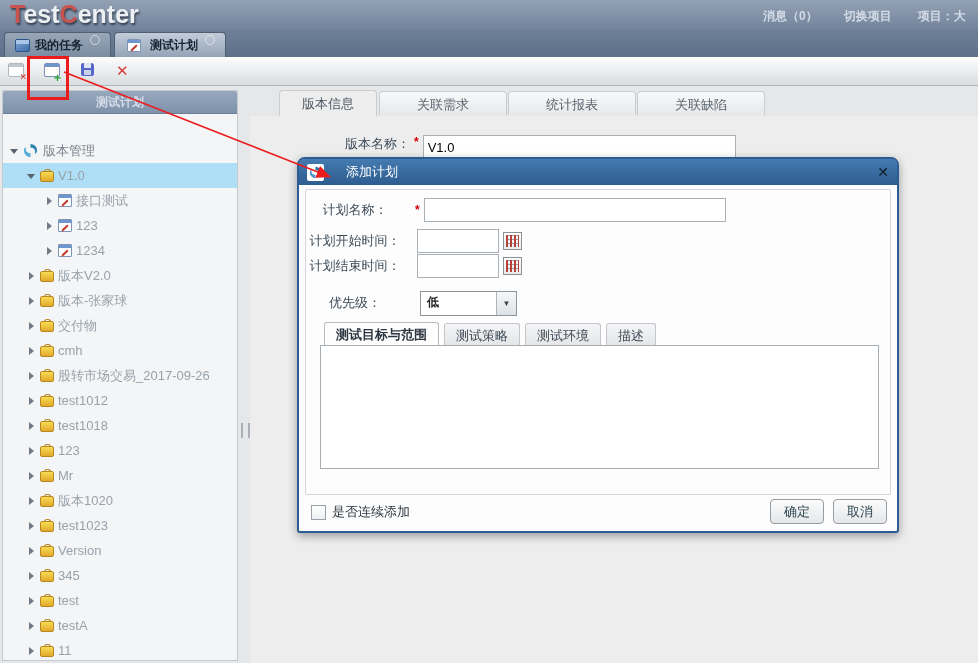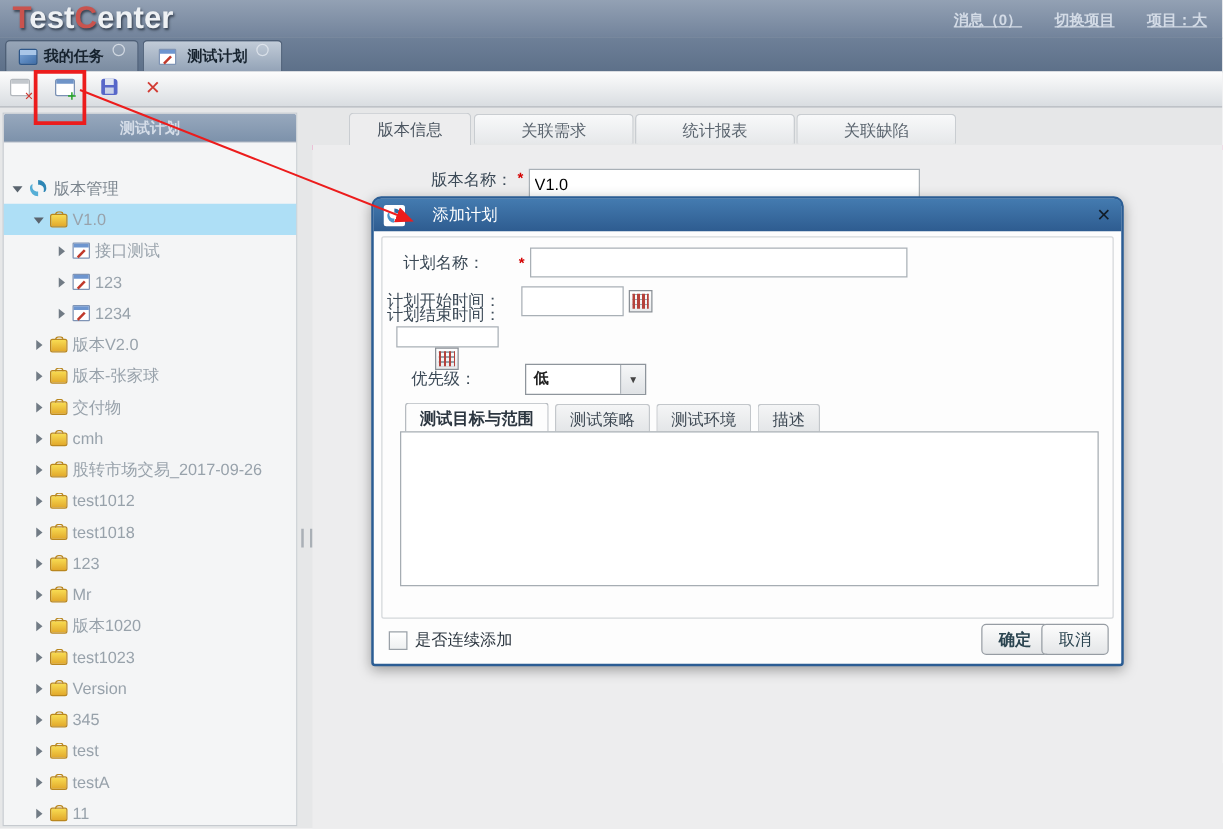--- a/index.html
+++ b/index.html
@@ -7,21 +7,21 @@
        font-family:"Liberation Sans","DejaVu Sans",sans-serif;font-size:12px;color:#333;}
 
   
   .hdr{position:absolute;left:0;top:0;right:0;height:30px;
        background:linear-gradient(#93a1b4,#72839b);border-bottom:1px solid #5b6c83;}
   .logo{position:absolute;left:10px;top:0px;font-size:25px;font-weight:bold;letter-spacing:0;
         color:#eef1f4;text-shadow:1px 2px 2px rgba(40,50,65,.85);}
   .logo .r{color:#c9534e;}
   .hdr-links{position:absolute;left:763px;top:8px;display:flex;gap:26px;white-space:nowrap;
              color:#d3dbe6;font-weight:bold;font-size:12px;}
-  .hdr-links span{cursor:pointer;text-decoration:underline;}
+  .hdr-links span{cursor:pointer;}
 
   
   .tabstrip{position:absolute;left:0;top:30px;right:0;height:27px;
             background:linear-gradient(#6e8098,#5d7089);border-bottom:1px solid #4e5f76;
             display:flex;align-items:flex-end;padding-left:4px;}
   .wtab{display:flex;align-items:center;gap:5px;height:24px;padding:0 10px;margin-right:3px;
         border:1px solid #4e5f76;border-bottom:none;border-radius:4px 4px 0 0;
         background:linear-gradient(#98a6b8,#7b8ca1);color:#17232f;font-weight:bold;cursor:pointer;}
   .wtab.active{background:linear-gradient(#c2ccd8,#93a3b7);}
   .wtab .ring{width:8px;height:8px;border:1px solid rgba(235,240,245,.7);border-radius:50%;
@@ -120,21 +120,21 @@
         border-radius:3px 3px 0 0;color:#3e4954;font-size:13px;}
   .dtab.active{background:#fdfdfd;border-color:#b6bbc0;font-weight:bold;height:24px;color:#2c3640;}
   .dlg-textarea{position:absolute;left:21px;top:186px;width:553px;height:118px;border:1px solid #a6adb3;
                 background:#fff;resize:none;font-family:inherit;}
   .chkbox{position:absolute;left:12px;top:346px;width:13px;height:13px;border:1px solid #9aa1a8;
           background:linear-gradient(#fff,#eef0f1);cursor:pointer;}
   .chklabel{position:absolute;left:33px;top:344px;font-size:13px;color:#2e3842;}
   .dbtn{position:absolute;top:340px;height:25px;padding:0 13px;border:1px solid #969ca3;border-radius:4px;
         background:linear-gradient(#fcfcfc,#e4e6e8);font-size:13px;color:#2b4450;cursor:pointer;
         font-family:inherit;}
-  .dbtn.ok{right:58px;font-weight:bold;}
+  .dbtn.ok{right:73px;}
   .dbtn.cancel{right:10px;}
 
   
   .anno-rect{position:absolute;left:27px;top:56px;width:36px;height:38px;border:3px solid #ec1c1c;z-index:9;}
   .anno-svg{position:absolute;inset:0;width:978px;height:663px;z-index:9;pointer-events:none;}
 </style>
 </head>
 <body>
 
 <div class="app">
@@ -337,21 +337,21 @@
     <div class="frow" style="top:39px;">
       <span class="flabel">计划名称：</span>
       <span class="star">*</span>
       <input type="text" class="in-name" style="margin-left: 0px;">
     </div>
     <div class="frow" style="top:70px;">
       <span class="flabel">计划开始时间：</span>
       <input type="text" class="in-date" style="">
       <span class="calbtn"></span>
     </div>
-    <div class="frow" style="top:84px;flex-direction:column;">
+    <div class="frow" style="top:95px;">
       <span class="flabel">计划结束时间：</span>
       <input type="text" class="in-date" style="">
       <span class="calbtn"></span>
     </div>
     <div class="frow" style="top:132px;">
       <span class="flabel">优先级：</span>
       <span class="combo">
         <span class="val">低</span>
         <span class="arrow">▼</span>
       </span>

